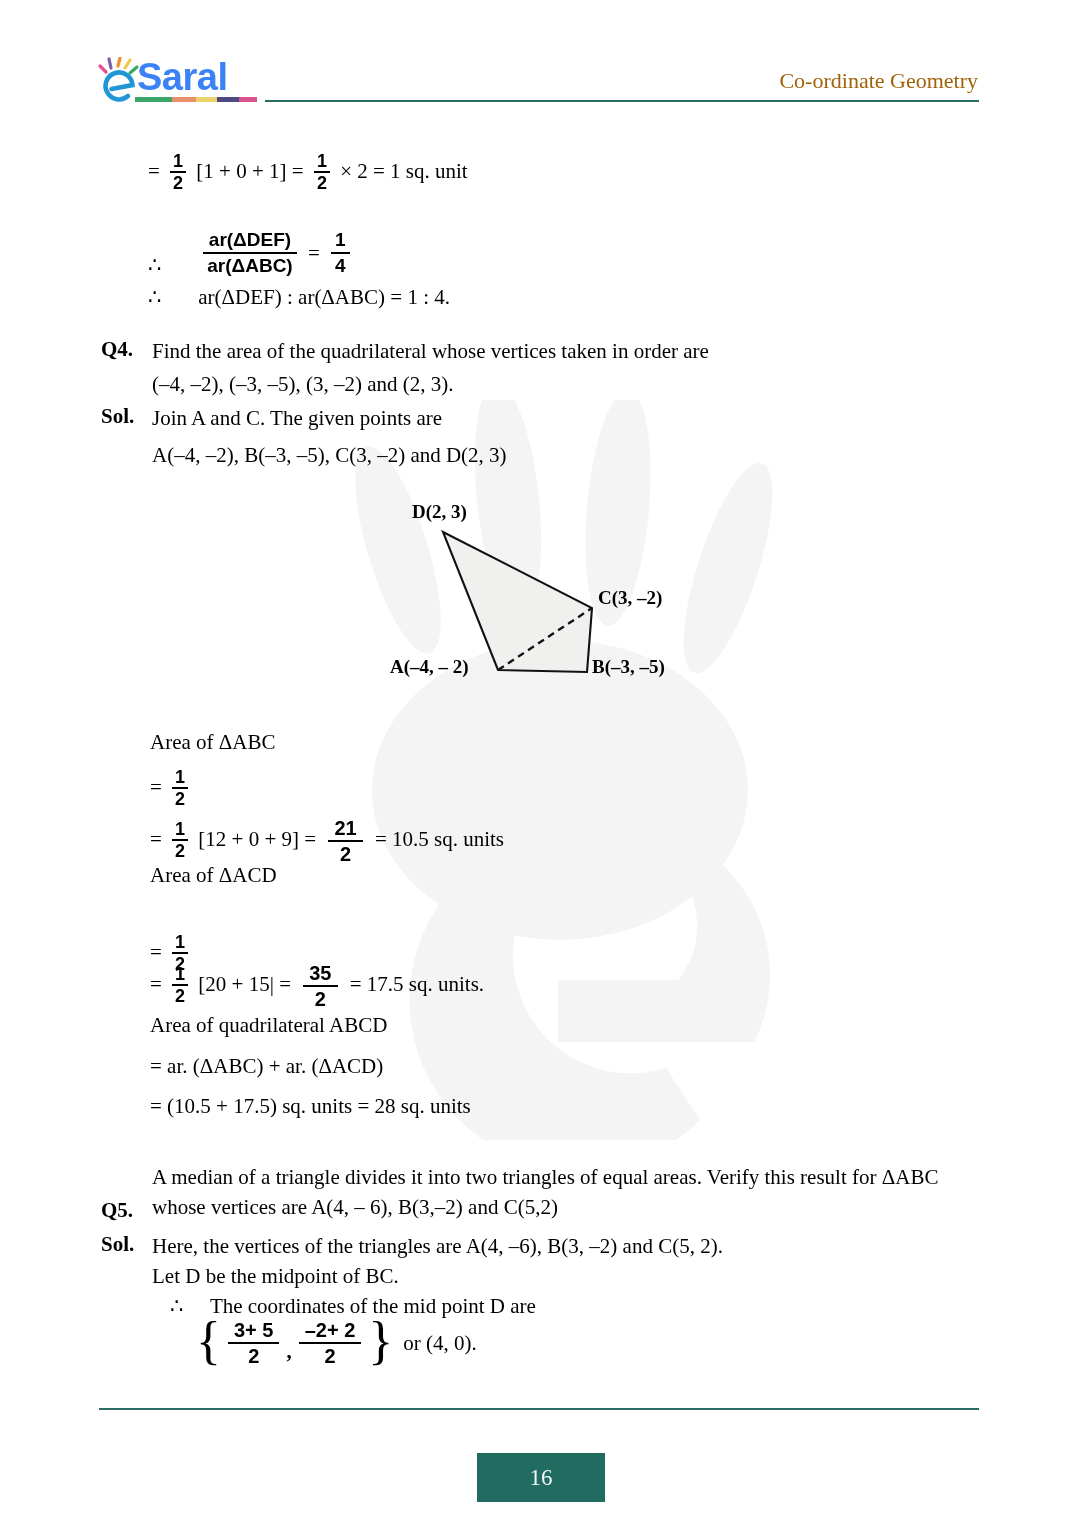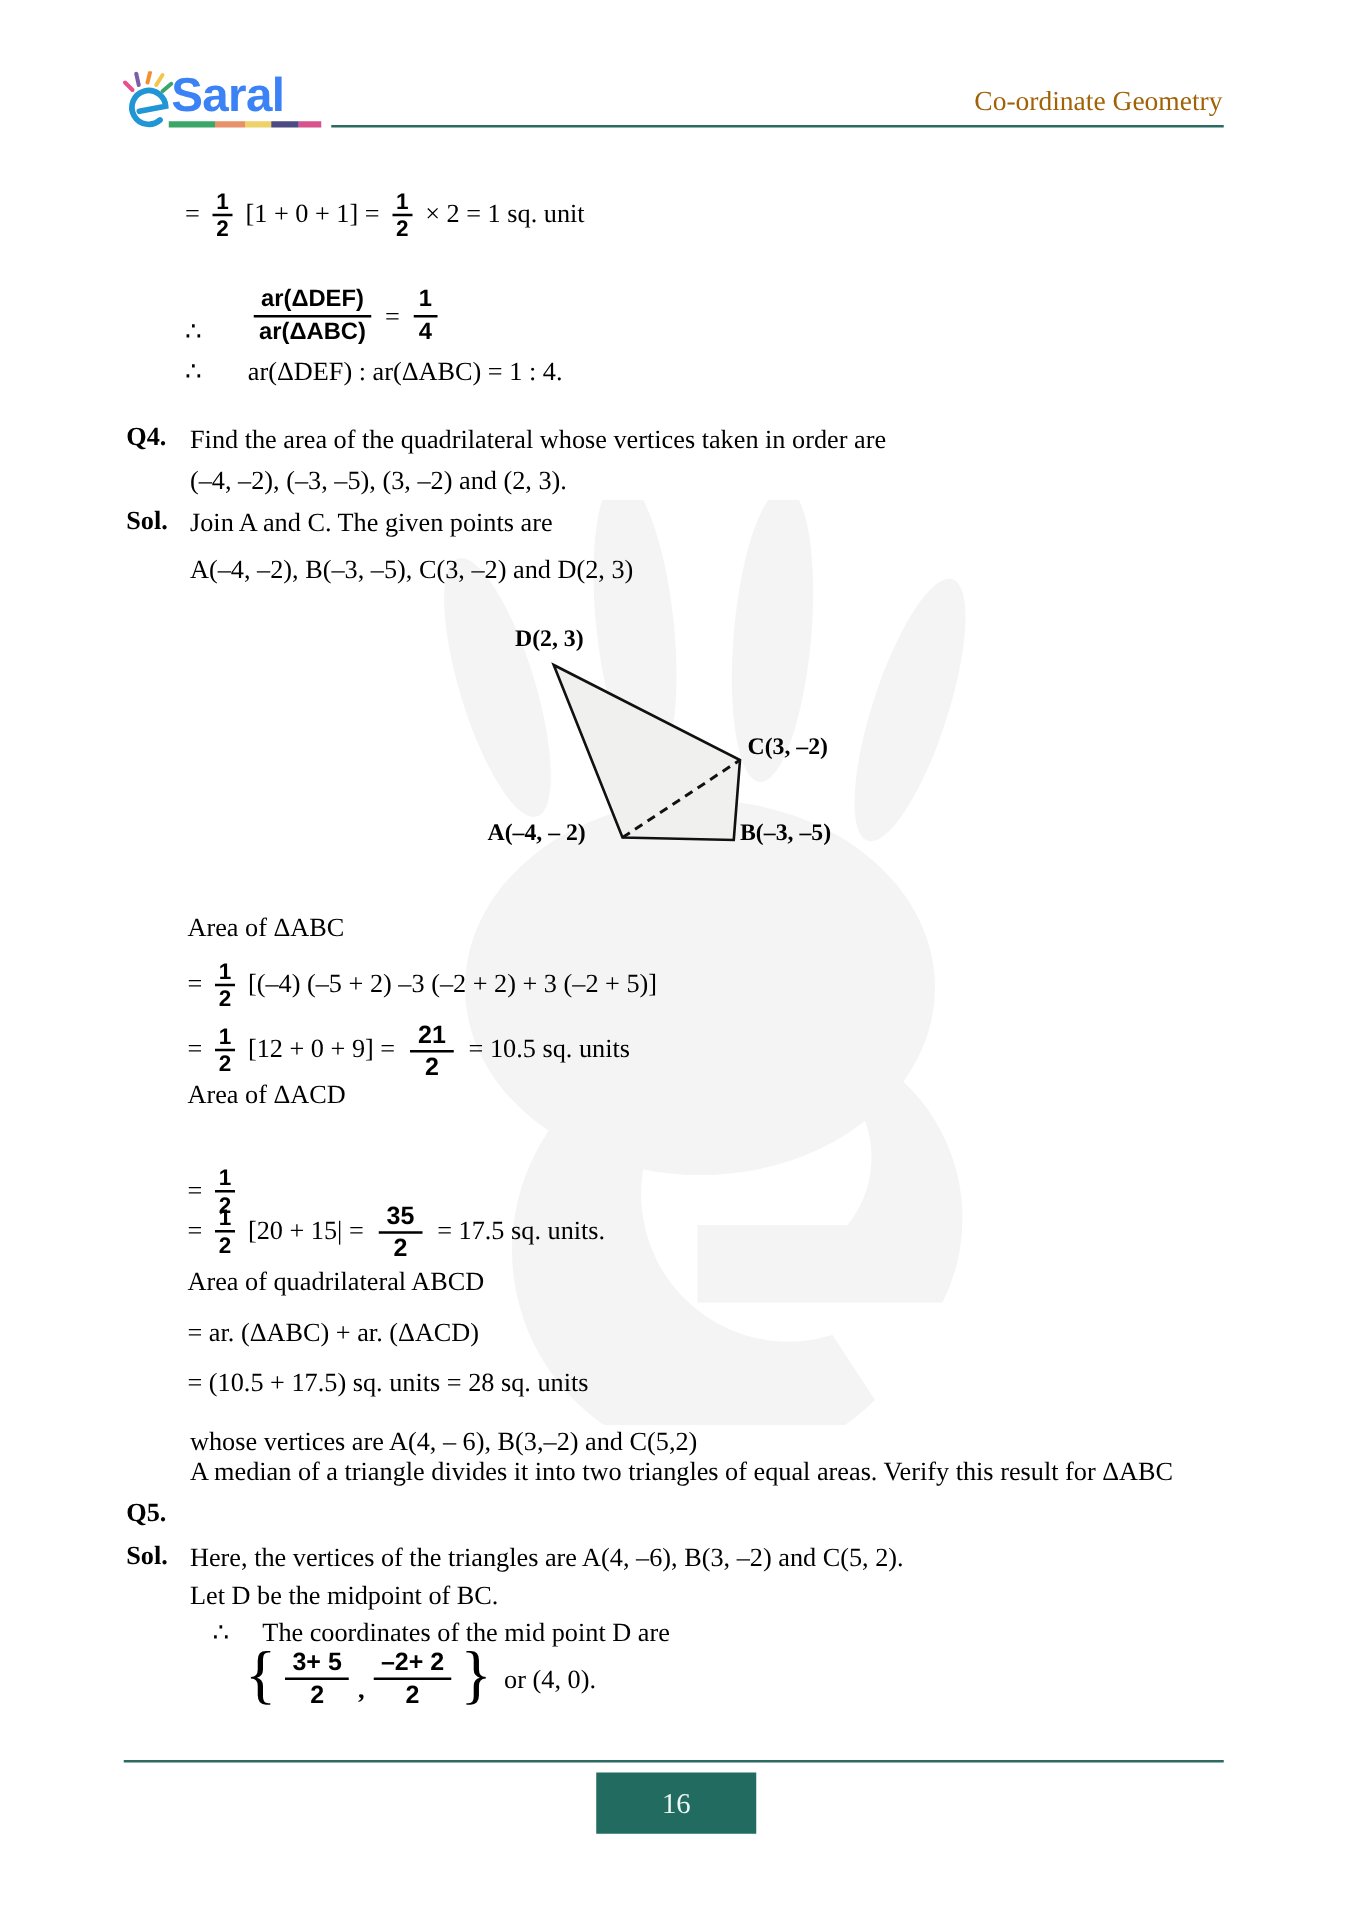--- a/index.html
+++ b/index.html
@@ -188,21 +188,21 @@
     left: 99px;
     top: 1408px;
     width: 880px;
     height: 2px;
     background: #2c6b61;
     z-index: 3;
   }
   .page-box {
     position: absolute;
     left: 477px;
-    top: 1418px;
+    top: 1453px;
     width: 128px;
     height: 49px;
     background: #226b61;
     z-index: 4;
   }
   .page-num {
     position: absolute;
     left: 0; top: 0;
     width: 128px;
     height: 49px;
@@ -309,21 +309,20 @@
   <div class="row" style="left:152px; top:441px;">A(–4, –2), B(–3, –5), C(3, –2) and D(2, 3)</div>
 
   <div class="row" style="left:150px; top:728px;">Area of ΔABC</div>
 
   <div class="row" style="left:150px; top:768px;">
     <span>=</span>
     <span class="frac">
       <span class="num">1</span>
       <span class="den">2</span>
     </span>
-    <span>[(–4) (–5 + 2) –3 (–2 + 2) + 3 (–2 + 5)]</span>
   </div>
 
   <div class="row" style="left:150px; top:816px;">
     <span>=</span>
     <span class="frac">
       <span class="num">1</span>
       <span class="den">2</span>
     </span>
     <span>[12 + 0 + 9] =</span>
     <span class="bigfrac">
@@ -356,21 +355,21 @@
     </span>
     <span>= 17.5 sq. units.</span>
   </div>
 
   <div class="row" style="left:150px; top:1011px;">Area of quadrilateral ABCD</div>
   <div class="row" style="left:150px; top:1052px;">= ar. (ΔABC) + ar. (ΔACD)</div>
   <div class="row" style="left:150px; top:1092px;">= (10.5 + 17.5) sq. units = 28 sq. units</div>
 
   <div class="tag" style="left:101px; top:1163px;margin-top:35px;">Q5.</div>
   <div class="row" style="left:152px; top:1163px;">A median of a triangle divides it into two triangles of equal areas. Verify this result for ΔABC</div>
-  <div class="row" style="left:152px; top:1139px;text-align:right;">whose vertices are A(4, – 6), B(3,–2) and C(5,2)</div>
+  <div class="row" style="left:152px; top:1193px;text-align:right;">whose vertices are A(4, – 6), B(3,–2) and C(5,2)</div>
 
   <div class="tag" style="left:101px; top:1232px;">Sol.</div>
   <div class="row" style="left:152px; top:1232px;">Here, the vertices of the triangles are A(4, –6), B(3, –2) and C(5, 2).</div>
   <div class="row" style="left:152px; top:1262px;">Let D be the midpoint of BC.</div>
 
   <div class="row" style="left:170px; top:1292px;">
     <span style="display:inline-block;width:35px;">∴</span>
     <span>The coordinates of the mid point D are</span>
   </div>
 

